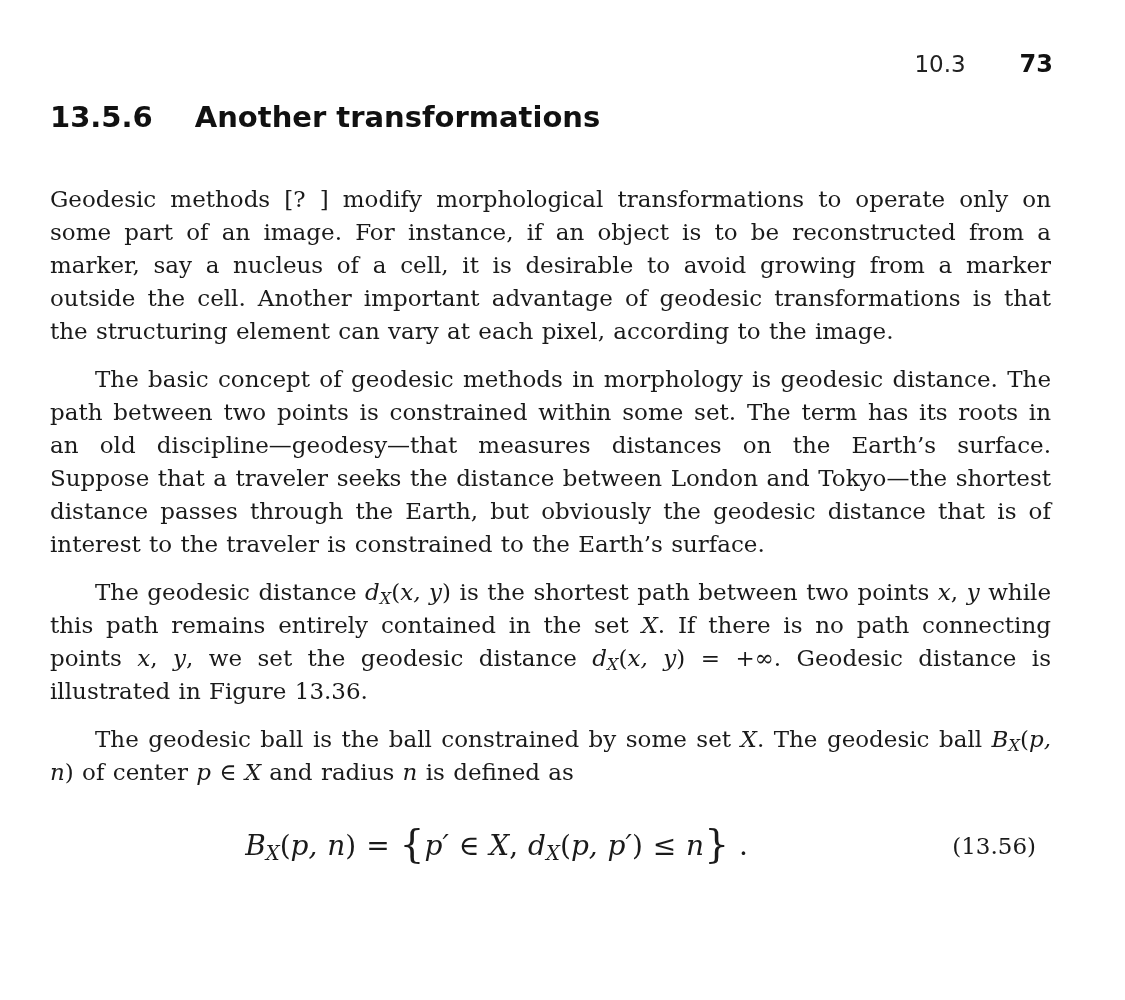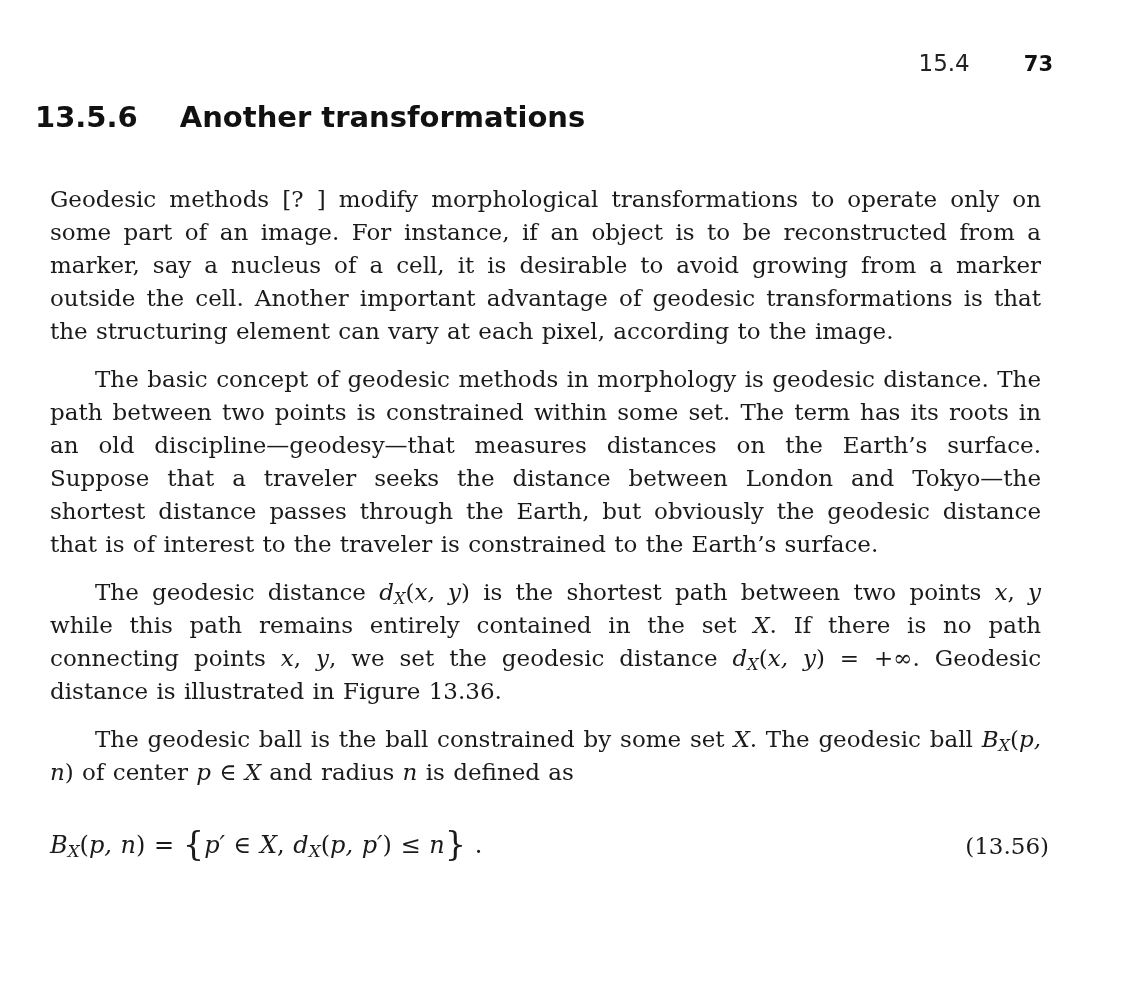--- a/index.html
+++ b/index.html
@@ -31,28 +31,28 @@
     align-items: baseline;
     font-family: "DejaVu Sans", sans-serif;
     font-size: 23px;
     font-weight: 400;
     color: #222222;
   }
   .rh-section-number { margin-right: 14px; }
   .rh-page-number {
     margin-left: 40px;
     font-weight: 700;
-    font-size: 21px;
+    font-size: 24px;
     color: #111111;
   }
   
   .section-heading {
     position: absolute;
     top: 100px;
-    left: 35px;
+    left: 50px;
     display: flex;
     align-items: baseline;
     font-family: "DejaVu Sans", sans-serif;
     font-weight: 700;
     font-size: 29px;
     color: #111111;
     margin: 0;
     justify-content: center;
   }
   .sh-number { margin-right: 42px; }
@@ -62,21 +62,21 @@
     top: 183px;
     left: 50px;
     width: 1003px;
     font-family: "DejaVu Serif", serif;
     font-size: 23px;
     line-height: 33px;
     text-align: justify;
     word-spacing: 1px;
     color: #1a1a1a;
   }
-  .body-text p { margin: 0 12px 15px 0; }
+  .body-text p { margin: 0 2px 15px 0; }
   .body-text p.indent { text-indent: 45px; }
   
   .sg-r { }
   .sg-b { font-weight: 400; }
   .sg-i { }
   .sg-m { font-style: italic; }
   sub.sg-sub {
     font-style: italic;
     font-size: 70%;
     line-height: 0;
@@ -88,38 +88,39 @@
     line-height: 0;
   }
   
   .equation-row {
     position: relative;
     margin-top: 40px;
     width: 100%;
   }
   .eq-body {
     display: block;
+    text-align: center;
     padding-right: 110px;
-    font-size: 24px;
+    font-size: 28px;
   }
   .eq-number {
     position: absolute;
-    right: 4px;
+    right: 17px;
     top: 1px;
     font-size: 23px;
     font-style: normal;
   }
 </style>
 </head>
 <body>
 
 <div class="page">
 
   <div class="running-header">
-    <span class="rh-section-number">15.4</span>
+    <span class="rh-section-number">10.3</span>
     <span class="rh-page-number">73</span>
   </div>
 
   <h2 class="section-heading">
     <span class="sh-number">13.5.6</span>
     <span class="sh-title">Another transformations</span>
   </h2>
 
   <div class="body-text">
     <p><span class="sg-r">Geodesic methods [? ] modify morphological transformations to operate only on some part of an image. For instance, if an object is to be reconstructed from a marker, say a nucleus of a cell, it is desirable to avoid growing from a marker outside the cell. Another important advantage of geodesic transformations is that the structuring element can vary at each pixel, according to the image.</span></p>

